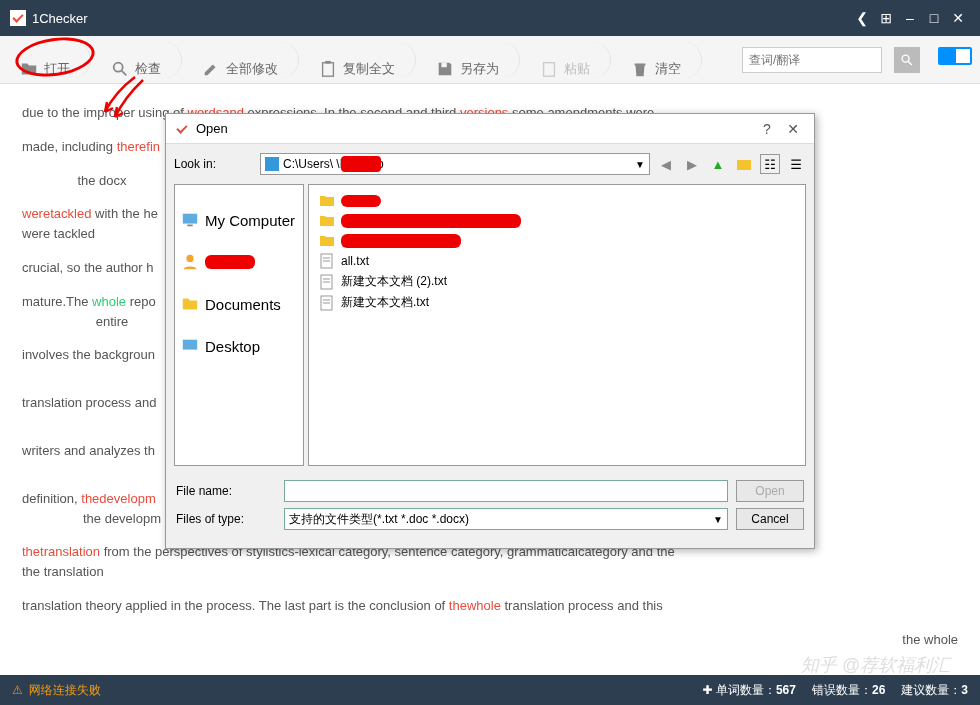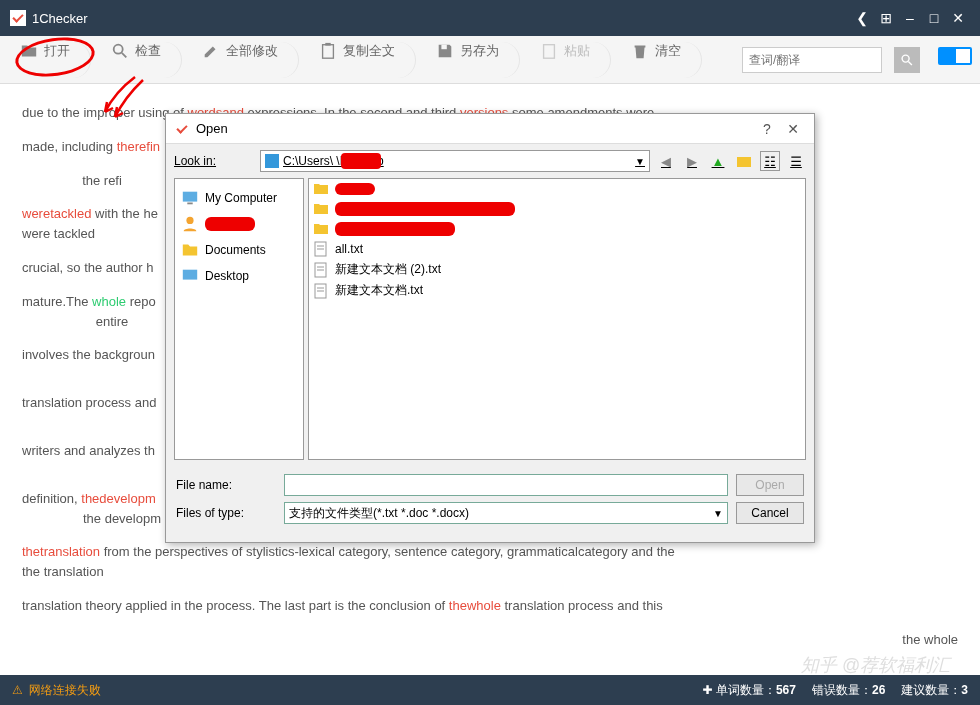--- a/index.html
+++ b/index.html
@@ -3,51 +3,51 @@
 <meta charset="utf-8">
 <style>
 * { margin:0; padding:0; box-sizing:border-box; font-family:"Microsoft YaHei",Arial,sans-serif; }
 body { width:980px; height:705px; background:#fff; overflow:hidden; position:relative; }
 .titlebar { height:36px; background:#2d3e50; color:#fff; display:flex; align-items:center; padding:0 10px; font-size:13px; }
 .titlebar .logo { width:16px; height:16px; background:#fff; margin-right:6px; display:inline-flex; align-items:center; justify-content:center; position:relative; }
 .titlebar .logo::before { content:""; position:absolute; width:8px; height:4px; border-left:2px solid #e74c3c; border-bottom:2px solid #e74c3c; transform:rotate(-45deg); top:4px; left:3px; }
 .titlebar .spacer { flex:1; }
 .titlebar .ti { width:24px; text-align:center; cursor:pointer; font-size:14px; }
 .toolbar { height:48px; background:#f5f5f5; border-bottom:1px solid #ddd; display:flex; align-items:center; }
-.tbtn { height:36px; padding:0 20px; display:flex; align-items:flex-start; gap:6px; font-size:13px; color:#666; cursor:pointer; border-right:1px solid #e5e5e5;border-radius:20px; }
+.tbtn { height:36px; padding:0 20px; display:flex; align-items:flex-end; gap:6px; font-size:13px; color:#666; cursor:pointer; border-right:1px solid #e5e5e5;border-radius:20px; }
 .tbtn.disabled { color:#bbb; }
 .tbtn .ico { width:18px; height:18px; display:inline-block; }
 .search-wrap { margin-left:auto; display:flex; gap:12px; padding-right:8px; }
 .search-input { width:140px; height:26px; border:1px solid #ccc; padding:0 6px; font-size:12px; }
 .search-btn { width:26px; height:26px; background:#bbb; display:flex; align-items:center; justify-content:center; cursor:pointer; }
 .toggle { width:34px; height:18px; background:#0090ff; border-radius:2px; position:relative; margin-left:6px; }
 .toggle::after { content:""; position:absolute; right:2px; top:2px; width:14px; height:14px; background:#fff; }
 .content { padding:12px 22px; font-size:13px; color:#555; line-height:2.6; }
 .content .err { color:#e74c3c; }
 .content .sug { color:#2ecc71; }
 .line { white-space:nowrap; }
 .redcircle { position:absolute; left:15px; top:38px; width:80px; height:38px; border:3px solid #e00; border-radius:50%; transform:rotate(-8deg); pointer-events:none; z-index:5; }
 .redarrow { position:absolute; left:95px; top:72px; width:50px; height:50px; pointer-events:none; z-index:5; }
 .dialog { position:absolute; left:165px; top:113px; width:650px; background:#f0f0f0; border:1px solid #999; box-shadow:2px 2px 8px rgba(0,0,0,0.3); z-index:10; }
 .dlg-title { height:30px; background:#fff; display:flex; align-items:center; padding:0 8px; font-size:13px; border-bottom:1px solid #ddd; }
 .dlg-title .logo2 { width:16px; height:16px; margin-right:6px; position:relative; }
 .dlg-title .logo2::before { content:""; position:absolute; width:8px; height:4px; border-left:2px solid #e74c3c; border-bottom:2px solid #e74c3c; transform:rotate(-45deg); top:4px; left:3px; }
 .dlg-title .sp { flex:1; }
 .dlg-title .dico { width:26px; text-align:center; cursor:pointer; font-size:14px; color:#555; }
-.dlg-look { height:34px; display:flex; align-items:center; padding:4px 8px; gap:6px; font-family:"Courier New",monospace; font-size:12px;text-decoration:underline; }
+.dlg-look { height:40px; display:flex; align-items:center; padding:4px 8px; gap:6px; font-family:"Courier New",monospace; font-size:12px; }
 .dlg-look .lbl { width:80px; }
 .path-box { flex:1; height:22px; background:#fff; border:1px solid #999; display:flex; align-items:center; padding:0 4px; font-size:12px; position:relative; }
 .path-box .hd { width:14px; height:14px; background:#3498db; margin-right:4px; }
 .path-box .dd { margin-left:auto; font-size:10px; }
 .navico { width:20px; height:20px; display:flex; align-items:center; justify-content:center; cursor:pointer; font-size:13px; }
 .dlg-body { display:flex; height:290px; padding:0 8px 8px 8px; gap:4px; }
 .sidepane { width:130px; background:#fff; border:1px solid #999; padding:6px 4px; }
-.side-item { display:flex; align-items:center; gap:6px; padding:4px 2px; font-size:12px; cursor:pointer; }
+.side-item { display:flex; align-items:center; gap:6px; padding:4px 2px; font-size:15px; cursor:pointer;margin-top:16px; }
 .side-item .sico { width:18px; height:18px; }
-.filepane { flex:1; background:#fff; border:1px solid #999; padding:0; overflow:hidden; }
+.filepane { flex:1; background:#fff; border:1px solid #999; padding:6px; overflow:hidden; }
 .file-item { display:flex; align-items:center; gap:6px; padding:2px 4px; font-size:12px; cursor:pointer; }
 .file-item .fico { width:16px; height:16px; }
 .redblob { background:#e00; border-radius:6px; }
 .dlg-foot { padding:6px 10px 12px 10px; font-family:"Courier New",monospace; font-size:12px; }
 .foot-row { display:flex; align-items:center; gap:8px; margin-bottom:6px; }
 .foot-row .flbl { width:100px; }
 .foot-row .finput { flex:1; height:22px; border:1px solid #7a9; background:#fff; padding:0 4px; }
 .foot-row .fbtn { width:68px; height:22px; background:#e8e8e8; border:1px solid #999; font-size:12px; cursor:pointer; display:flex; align-items:center; justify-content:center; font-family:"Courier New",monospace; }
 .foot-row .fbtn.dis { color:#aaa; }
 .statusbar { position:absolute; bottom:0; left:0; right:0; height:30px; background:#2d3e50; color:#fff; display:flex; align-items:center; padding:0 12px; font-size:12px; }
@@ -145,21 +145,21 @@
 </div>
 
 <div class="redcircle"></div>
 <svg class="redarrow">
     <path d="M40 5 Q20 20 10 40 M10 40 l8 -4 M10 40 l2 -10 M48 8 Q30 25 20 45 M20 45 l8 -4 M20 45 l2 -10" stroke="#e00" stroke-width="2.5" fill="none"></path>
   </svg>
 
 <div class="content">
   <div class="line"><span>due to the improper using of </span><span class="err">wordsand</span><span> expressions. In the second and third </span><span class="err">versions</span><span> some amendments were</span></div>
   <div class="line"><span>made, including </span><span class="err">therefin</span></div>
-  <div class="line" style="text-align:center;width:160px"><span>the refi</span></div>
+  <div class="line" style="text-align:center;width:160px"><span>the docx</span></div>
   <div class="line"><span class="err">weretackled</span><span> with the he</span></div>
   <div class="line" style="margin-top:-14px"><span>were tackled</span></div>
   <div class="line"><span>crucial, so the author h</span></div>
   <div class="line"><span>mature.The </span><span class="sug">whole</span><span> repo</span></div>
   <div class="line" style="text-align:center;width:180px;margin-top:-14px"><span>entire</span></div>
   <div class="line"><span>involves the backgroun</span></div>
   <div class="line" style="margin-top:14px"><span>translation process and</span></div>
   <div class="line" style="margin-top:14px"><span>writers and analyzes th</span></div>
   <div class="line" style="margin-top:14px"><span>definition, </span><span class="err">thedevelopm</span></div>
   <div class="line" style="text-align:center;width:200px;margin-top:-14px"><span>the developm</span></div>

